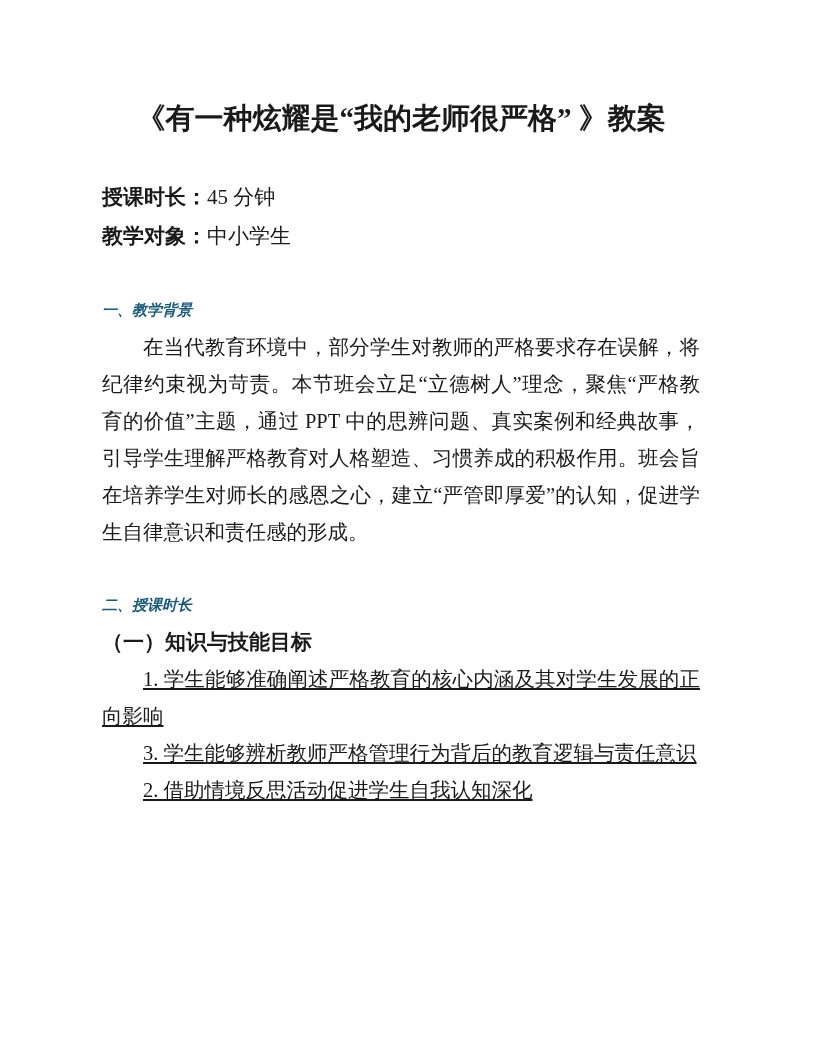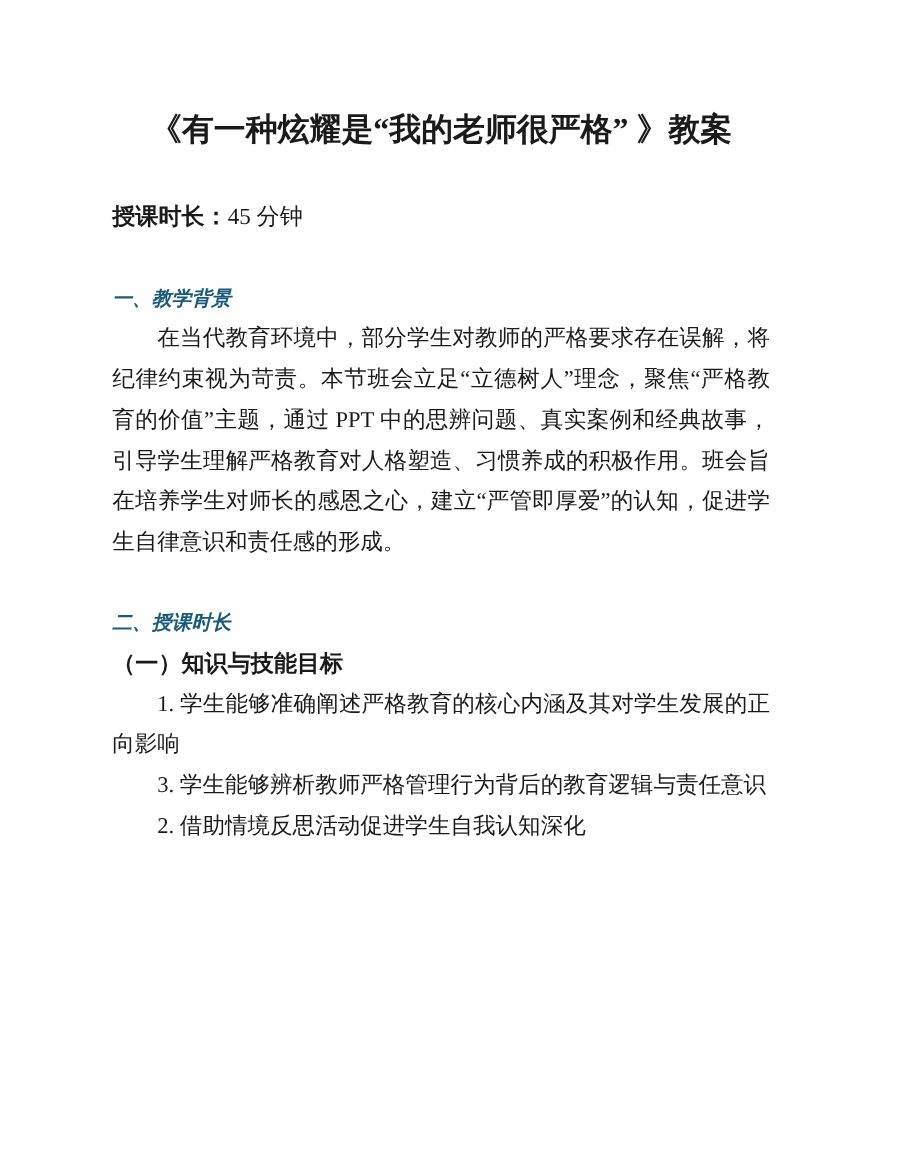--- a/index.html
+++ b/index.html
@@ -29,21 +29,21 @@
   }
   .meta-line {
     font-size: 21px;
     line-height: 39px;
     margin: 0;
   }
   .meta-label { font-weight: bold; text-align: right; }
   .meta-value { font-weight: normal; }
   .sec-heading {
     color: var(--accent);
-    font-size: 18px;
+    font-size: 15px;
     font-weight: bold;
     font-style: italic;
     line-height: 37px;
     margin: 36px 0 0 0;
   }
   .body-para {
     font-size: 20.5px;
     line-height: 37px;
     margin: 0;
     text-align: justify;
@@ -54,32 +54,36 @@
     font-weight: bold;
     line-height: 37px;
     margin: 0;
   }
   .obj-item {
     font-size: 20.5px;
     line-height: 37px;
     margin: 0;
     text-align: justify;
     text-indent: 2em;
+    text-decoration: underline;
   }
 </style>
 </head>
 <body>
 
 <div class="page">
 
   <h1 class="doc-title">《有一种炫耀是“我的老师很严格” 》教案</h1>
 
   <div class="meta">
     <p class="meta-line">
       <span class="meta-label">授课时长：</span><span class="meta-value">45 分钟</span>
+    </p>
+    <p class="meta-line">
+      <span class="meta-label">教学对象：</span><span class="meta-value">中小学生</span>
     </p>
   </div>
 
   <h2 class="sec-heading">一、教学背景</h2>
 
   <p class="body-para">在当代教育环境中，部分学生对教师的严格要求存在误解，将纪律约束视为苛责。本节班会立足“立德树人”理念，聚焦“严格教育的价值”主题，通过 PPT 中的思辨问题、真实案例和经典故事，引导学生理解严格教育对人格塑造、习惯养成的积极作用。班会旨在培养学生对师长的感恩之心，建立“严管即厚爱”的认知，促进学生自律意识和责任感的形成。</p>
 
   <h2 class="sec-heading">二、授课时长</h2>
 
   <h3 class="sub-heading">（一）知识与技能目标</h3>

